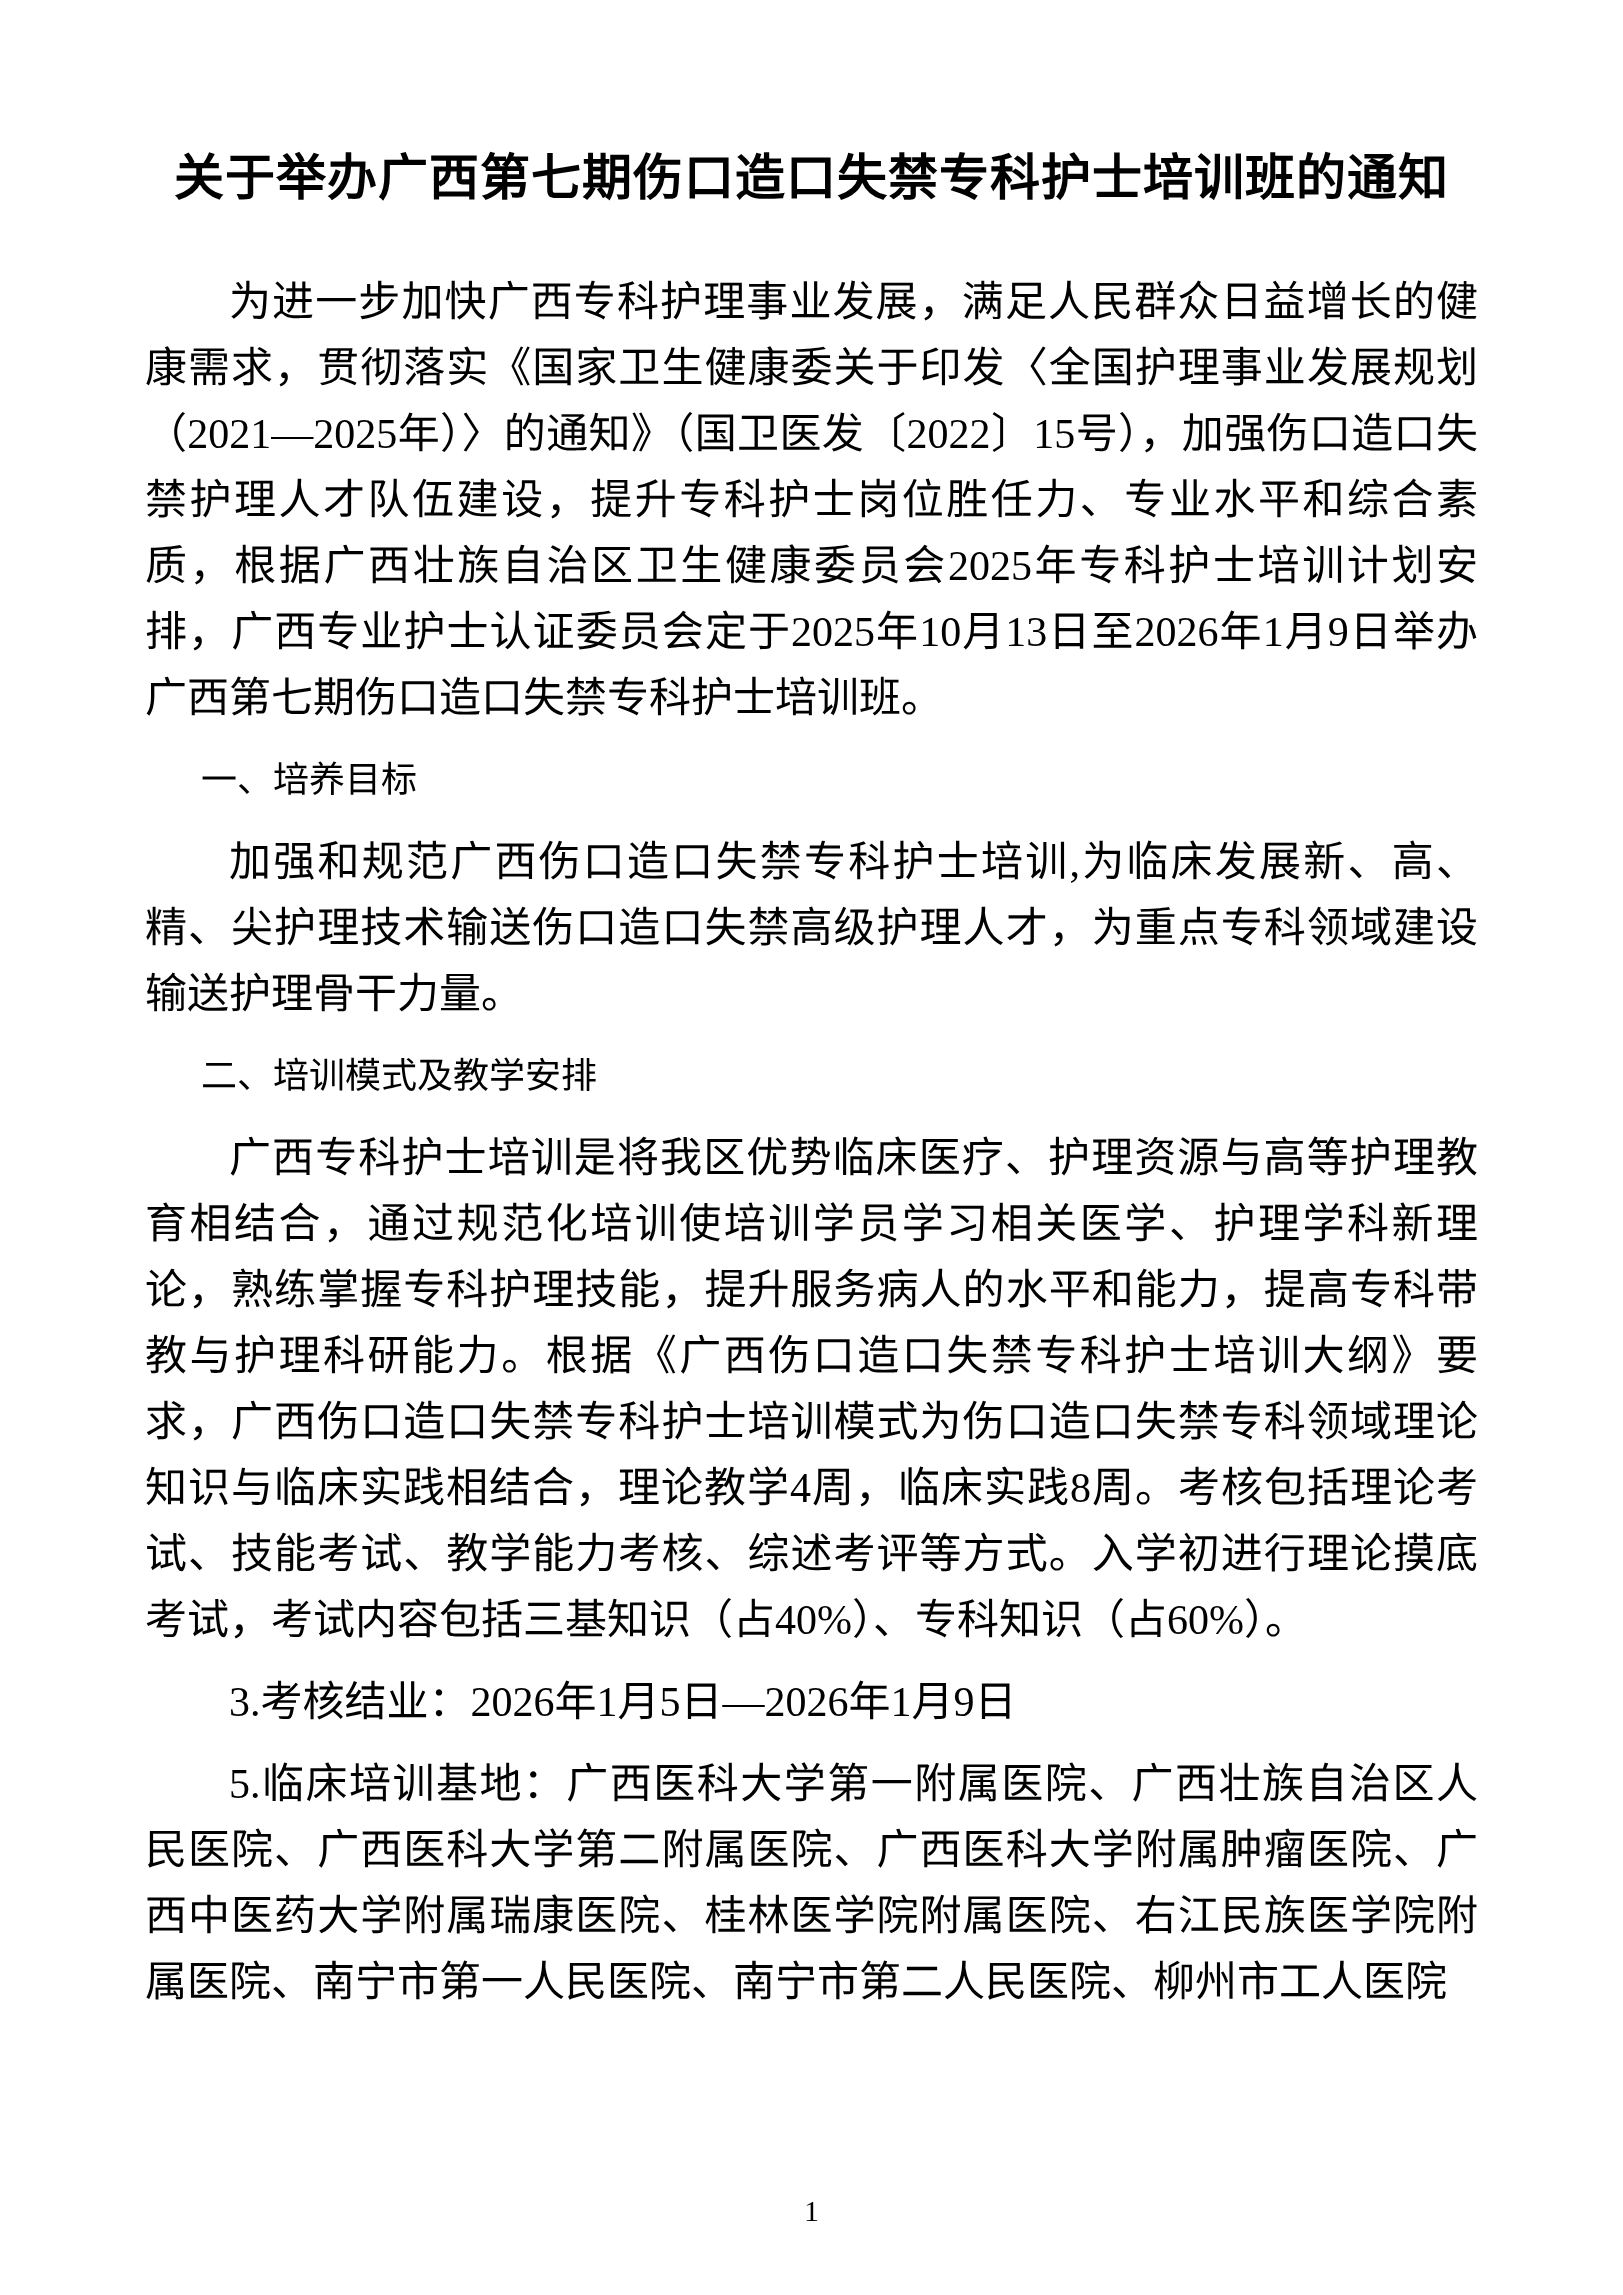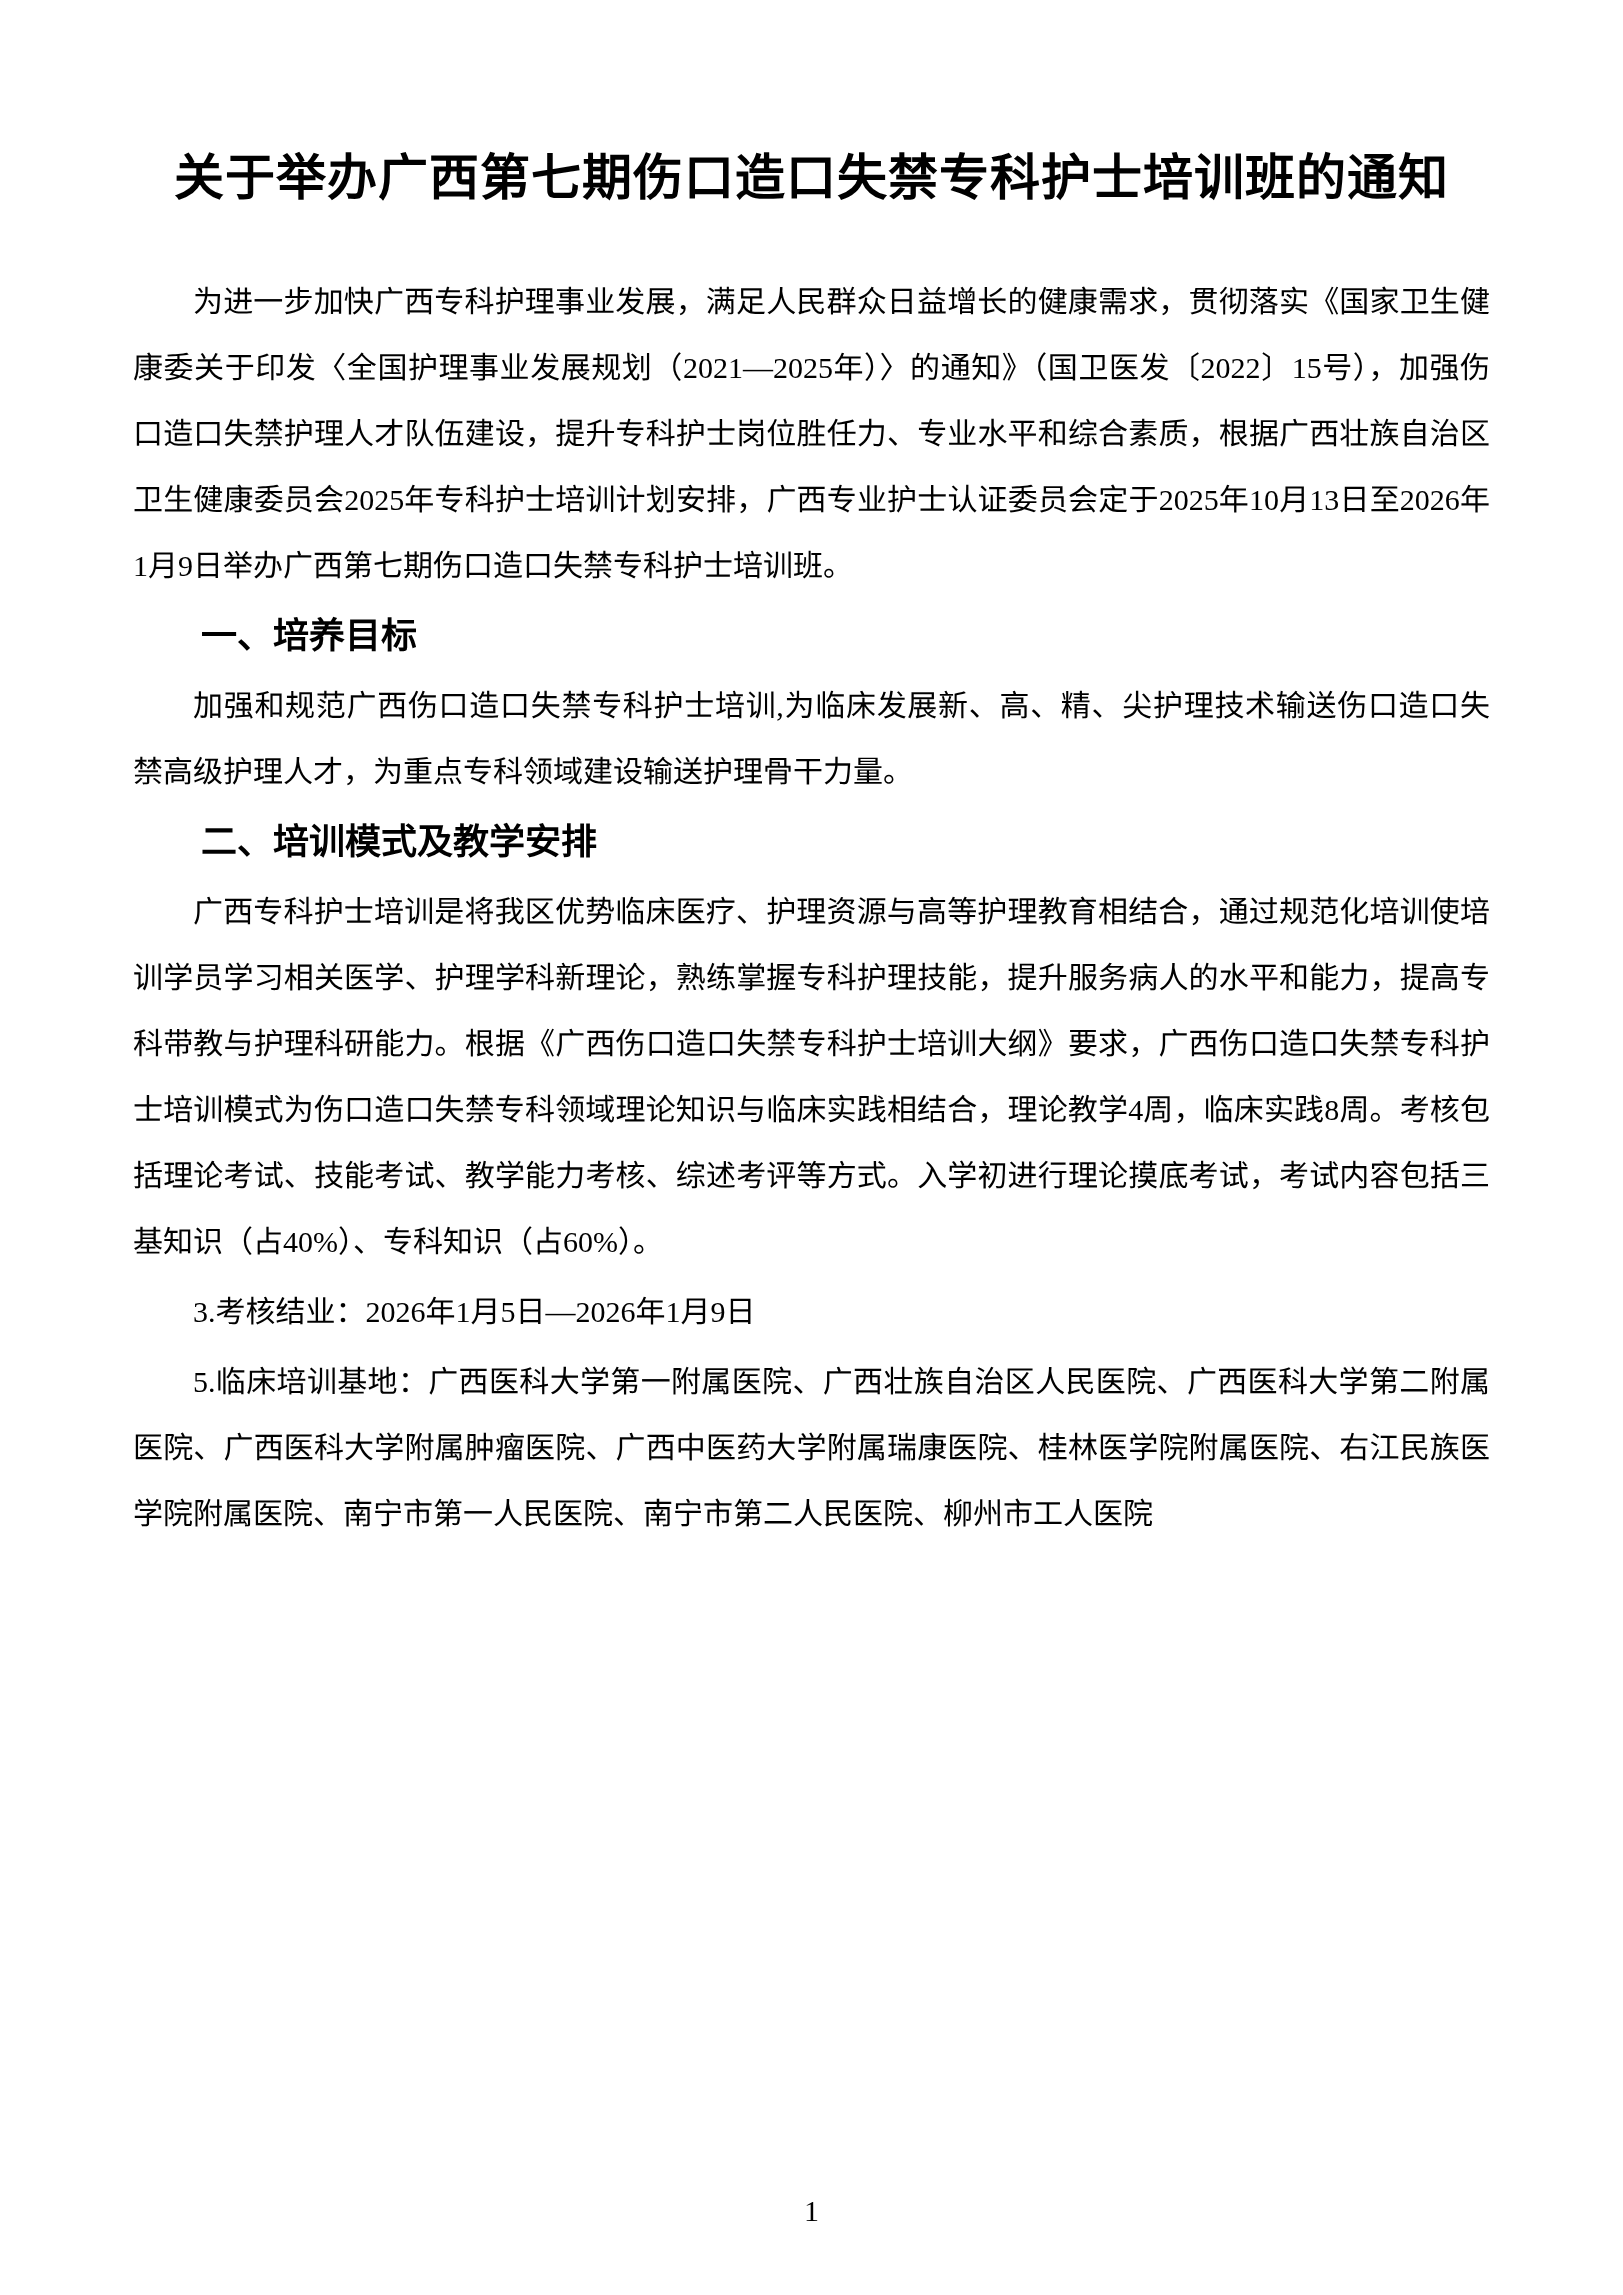--- a/index.html
+++ b/index.html
@@ -25,34 +25,34 @@
   }
   .doc-title {
     font-size: 50px;
     line-height: 89px;
     font-weight: 700;
     text-align: center;
     margin: 0 0 46px 0;
     letter-spacing: 1px;
   }
   .para {
-    font-size: 30px;
+    font-size: 42px;
     line-height: 66px;
-    margin: 4px;
+    margin: 16px;
     text-align: justify;
     text-justify: inter-ideograph;
     text-align-last: left;
     text-indent: 2em;
     word-break: break-all;
   }
   .heading {
     font-size: 36px;
     line-height: 66px;
     margin: 0;
-    font-weight: 700;
+    font-weight: 400;
     text-indent: 2em;
   }
   .page-number {
     position: absolute;
     bottom: 66px;
     left: 0;
     right: 0;
     text-align: center;
     font-size: 30px;
     line-height: 36px;

